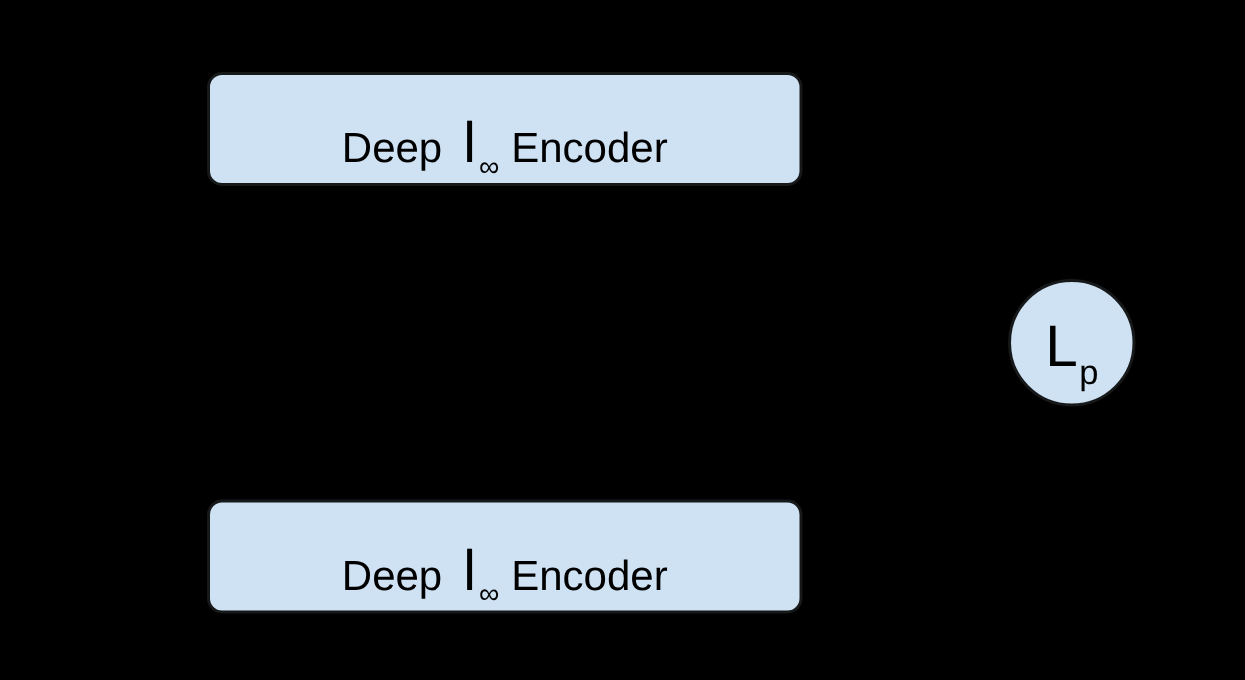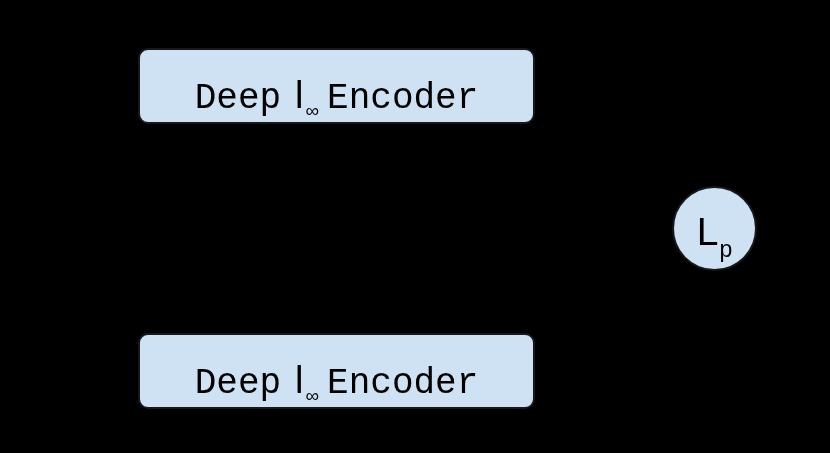--- a/index.html
+++ b/index.html
@@ -50,23 +50,22 @@
     height: 85px;
     border-radius: 50%;
   }
   .label-row {
     display: flex;
     align-items: baseline;
     transform: translateY(10px);
     white-space: pre;
   }
   .label-prefix, .label-suffix {
-    font-size: 36px;
+    font-size: 28px;
     line-height: 1;
-    font-family: Liberation Mono, monospace;
   }
   .label-symbol {
     font-size: 38px;
     line-height: 1;
     margin-left: 14px;
   }
   .label-subscript {
     font-size: 19px;
     line-height: 1;
     position: relative;

